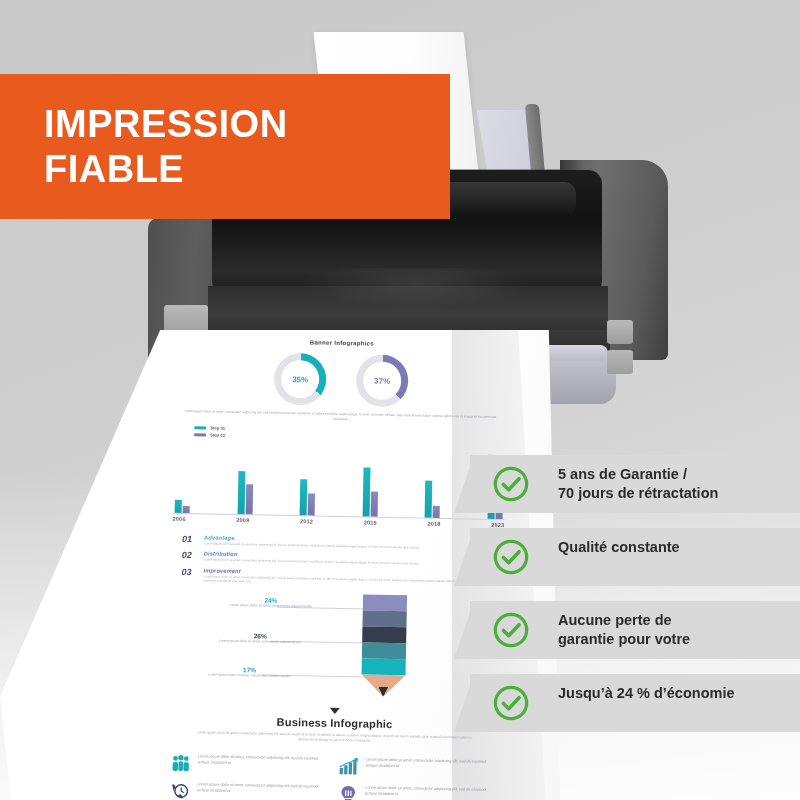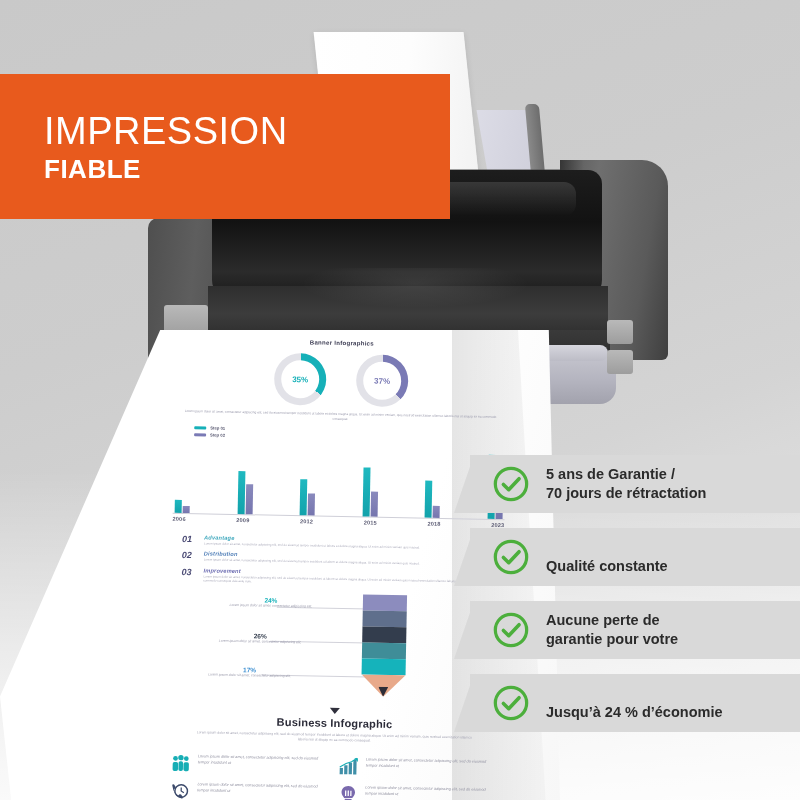--- a/index.html
+++ b/index.html
@@ -237,21 +237,21 @@
   
   .igrid { display: grid; grid-template-columns: 1fr 1fr; gap: 10px 8px; margin: 14px 6px 0 6px; }
   .icell { display: flex; gap: 6px; align-items: flex-start; }
   .icon { width: 22px; height: 18px; flex: none; position: relative; }
   .icell .itxt { font-size: 3.8px; line-height: 1.55; color: #8f8f9f; font-style: italic; }
 
   
   .features { position: absolute; right: 0; top: 455px; width: 330px; }
   .frow {
     position: relative; background: #d9d9d9;
-    display: flex; align-items: flex-end; gap: 16px;
+    display: flex; align-items: flex-start; gap: 28px;
     padding: 10px 14px 10px 22px;
     margin-bottom: 15px;
     min-height: 58px;
   }
   .frow::before {
     content: ""; position: absolute; left: -16px; top: 0; width: 20px; height: 100%;
     background: #d9d9d9;
     clip-path: polygon(100% 0, 100% 100%, 0 100%);
   }
   .check { width: 38px; height: 38px; flex: none; }
@@ -459,22 +459,22 @@
             <rect x="14.2" y="6" width="1.4" height="6" fill="#ffffff"></rect>
           </svg>
         </div>
         <div class="itxt">Lorem ipsum dolor sit amet, consectetur adipiscing elit, sed do eiusmod tempor incididunt ut</div>
       </div>
     </div>
   </div>
 
   <div style="position:absolute; left:0; top:74px; width:450px; height:145px; background:#e85a1d;
               display:flex; flex-direction:column; justify-content:center; padding-left:44px;">
-    <div style="color:#fff; font-size:38px; font-weight:normal; letter-spacing:.5px; line-height:1.18;">IMPRESSION</div>
-    <div style="color:#fff; font-size:26px; font-weight:bold; letter-spacing:.5px; line-height:1.18;">FIABLE</div>
+    <div style="color:#fff; font-size:38px; font-weight:bold; letter-spacing:.5px; line-height:1.18;">IMPRESSION</div>
+    <div style="color:#fff; font-size:38px; font-weight:bold; letter-spacing:.5px; line-height:1.18;">FIABLE</div>
   </div>
 
   <div class="features">
 
     <div class="frow">
       <span class="check">
         <svg viewBox="0 0 40 40" width="38" height="38">
           <circle cx="20" cy="20" r="16.5" fill="none" stroke="#4caf3c" stroke-width="3.4"></circle>
           <path d="M12 20.5 L17.6 26 L28.5 14.5" fill="none" stroke="#4caf3c" stroke-width="3.8" stroke-linecap="round" stroke-linejoin="round"></path>
         </svg>

